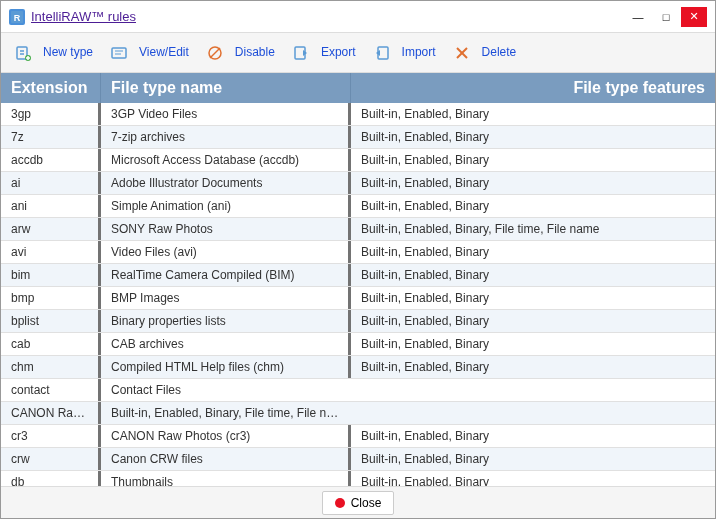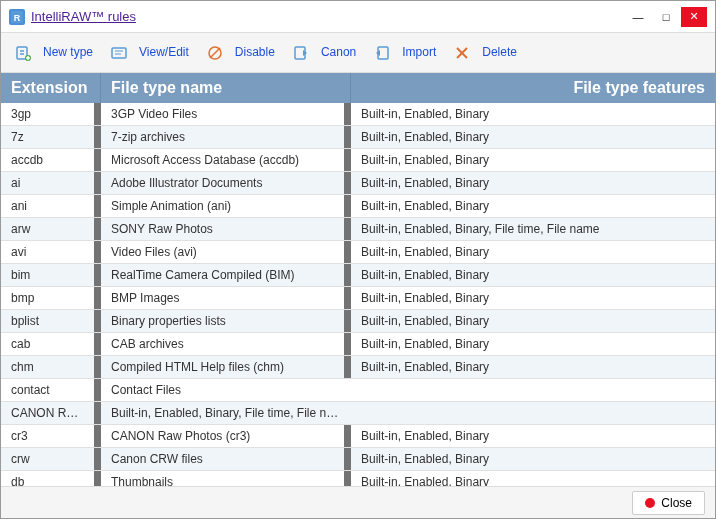--- a/index.html
+++ b/index.html
@@ -125,33 +125,33 @@
       display: grid;
       grid-template-columns: 100px 250px 1fr;
       border-bottom: 1px solid #e0e0e0;
     }
     .table-row:nth-child(even) { background: #f0f5fa; }
     .table-row:nth-child(odd) { background: #ffffff; }
     .td {
       padding: 4px 10px;
       font-size: 12px;
       color: #333;
-      border-right: 7px solid #737373;
+      border-right: 3px solid #737373;
       white-space: nowrap;
       overflow: hidden;
       text-overflow: ellipsis;
     }
     .td:last-child { border-right: none; }
     .status-bar {
       height: 32px;
       background: #f5f5f5;
       border-top: 1px solid #ddd;
       display: flex;
       align-items: center;
-      justify-content: flex-end;
+      justify-content: center;
       padding: 0 10px;
       flex-shrink: 0;
     }
     .close-btn {
       display: flex;
       align-items: center;
       gap: 6px;
       padding: 4px 12px;
       border: 1px solid #ccc;
       background: #fff;
@@ -230,21 +230,21 @@
       <span>Disable</span>
     </button>
 
     <button class="toolbar-btn">
       <span class="toolbar-icon">
         <svg width="16" height="16" viewBox="0 0 16 16">
           <rect x="2" y="2" width="10" height="12" rx="1" fill="none" stroke="#5b9bd5" stroke-width="1.5"></rect>
           <polygon points="10,5 14,8 10,11" fill="#5b9bd5"></polygon>
         </svg>
       </span>
-      <span>Canon</span>
+      <span>Export</span>
     </button>
 
     <button class="toolbar-btn">
       <span class="toolbar-icon">
         <svg width="16" height="16" viewBox="0 0 16 16">
           <rect x="4" y="2" width="10" height="12" rx="1" fill="none" stroke="#5b9bd5" stroke-width="1.5"></rect>
           <polygon points="6,5 2,8 6,11" fill="#5b9bd5"></polygon>
         </svg>
       </span>
       <span>Import</span>

